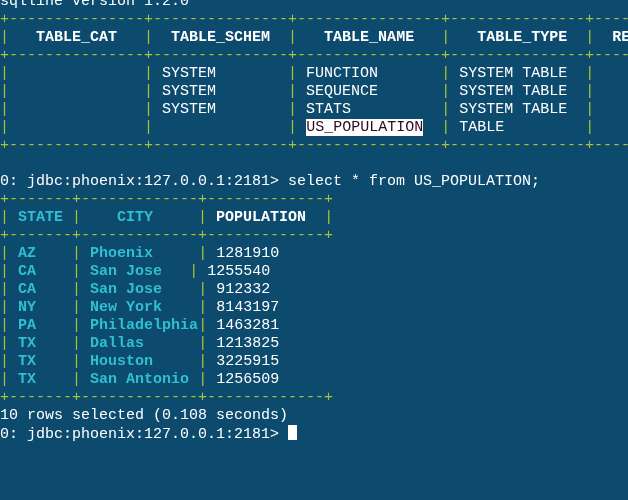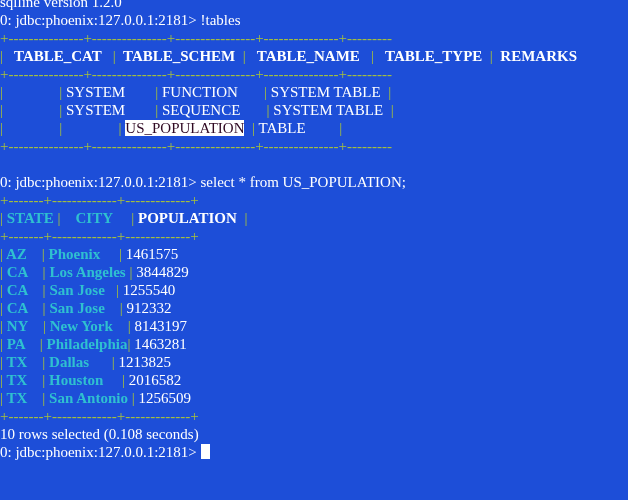--- a/index.html
+++ b/index.html
@@ -4,23 +4,23 @@
 <style>
   html, body {
     margin: 0;
     padding: 0;
     background: #300a24;
   }
   #terminal {
     position: relative;
     width: 628px;
     height: 500px;
-    background: #1d4ed8;
+    background: #0c4a6e;
     overflow: hidden;
-    font-family: Liberation Serif, serif;
+    font-family: Liberation Mono, monospace;
     font-size: 15px;
     line-height: 18px;
     color: #ffffff;
     -webkit-font-smoothing: none;
   }
   .screen {
     position: absolute;
     left: 0;
     top: -7px;
     width: 628px;
@@ -59,64 +59,63 @@
   .status { color: #ffffff; }
 </style>
 </head>
 <body>
 
 <div id="terminal">
   <div class="screen">
 
     <div class="line prompt-line"><span>sqlline version 1.2.0</span></div>
 
-    <div class="line prompt-line"><span>0: jdbc:phoenix:127.0.0.1:2181&gt;</span><span> </span><span>!tables</span></div>
 
     <div class="line rule">+---------------+---------------+----------------+---------------+---------</div>
 
     <div class="line"><span class="bar">|</span><span class="hdr">   TABLE_CAT   </span><span class="bar">|</span><span class="hdr">  TABLE_SCHEM  </span><span class="bar">|</span><span class="hdr">   TABLE_NAME   </span><span class="bar">|</span><span class="hdr">   TABLE_TYPE  </span><span class="bar">|</span><span class="hdr">  REMARKS</span></div>
 
     <div class="line rule">+---------------+---------------+----------------+---------------+---------</div>
 
 
     <div class="line"><span class="bar">|</span><span class="cell">               </span><span class="bar">|</span><span class="cell"> SYSTEM        </span><span class="bar">|</span><span class="cell"> FUNCTION       </span><span class="bar">|</span><span class="cell"> SYSTEM TABLE  </span><span class="bar">|</span></div>
 
     <div class="line"><span class="bar">|</span><span class="cell">               </span><span class="bar">|</span><span class="cell"> SYSTEM        </span><span class="bar">|</span><span class="cell"> SEQUENCE       </span><span class="bar">|</span><span class="cell"> SYSTEM TABLE  </span><span class="bar">|</span></div>
 
+    <div class="line"><span class="bar">|</span><span class="cell">               </span><span class="bar">|</span><span class="cell"> SYSTEM        </span><span class="bar">|</span><span class="cell"> STATS          </span><span class="bar">|</span><span class="cell"> SYSTEM TABLE  </span><span class="bar">|</span></div>
 
     <div class="line"><span class="bar">|</span><span class="cell">               </span><span class="bar">|</span><span class="cell">               </span><span class="bar">|</span><span class="cell"> <span class="sel">US_POPULATION</span>  </span><span class="bar">|</span><span class="cell"> TABLE         </span><span class="bar">|</span></div>
 
     <div class="line rule">+---------------+---------------+----------------+---------------+---------</div>
 
     <div class="line"> </div>
 
     <div class="line prompt-line"><span>0: jdbc:phoenix:127.0.0.1:2181&gt;</span><span> </span><span>select * from US_POPULATION;</span></div>
 
     <div class="line rule">+-------+-------------+-------------+</div>
 
     <div class="line"><span class="bar">|</span><span class="hdr-cyan"> STATE </span><span class="bar">|</span><span class="hdr-cyan">    CITY     </span><span class="bar">|</span><span class="hdr"> POPULATION  </span><span class="bar">|</span></div>
 
     <div class="line rule">+-------+-------------+-------------+</div>
 
-    <div class="line"><span class="bar">|</span><span class="cell-cyan"> <span>AZ</span>    </span><span class="bar">|</span><span class="cell-cyan"> <span>Phoenix</span></span><span class="pad">     </span><span class="bar">|</span><span class="cell"> <span>1461575</span></span></div>
+    <div class="line"><span class="bar">|</span><span class="cell-cyan"> <span>AZ</span>    </span><span class="bar">|</span><span class="cell-cyan"> <span>Phoenix</span></span><span class="pad">     </span><span class="bar">|</span><span class="cell"> <span>1281910</span></span></div>
 
-    <div class="line"><span class="bar">|</span><span class="cell-cyan"> <span>CA</span>    </span><span class="bar">|</span><span class="cell-cyan"> <span>Los Angeles</span></span><span class="pad"> </span><span class="bar">|</span><span class="cell"> <span>3844829</span></span></div>
 
     <div class="line"><span class="bar">|</span><span class="cell-cyan"> <span>CA</span>    </span><span class="bar">|</span><span class="cell-cyan"> <span>San Jose</span></span><span class="pad">   </span><span class="bar">|</span><span class="cell"> <span>1255540</span></span></div>
 
     <div class="line"><span class="bar">|</span><span class="cell-cyan"> <span>CA</span>    </span><span class="bar">|</span><span class="cell-cyan"> <span>San Jose</span></span><span class="pad">    </span><span class="bar">|</span><span class="cell"> <span>912332</span></span></div>
 
 
     <div class="line"><span class="bar">|</span><span class="cell-cyan"> <span>NY</span>    </span><span class="bar">|</span><span class="cell-cyan"> <span>New York</span></span><span class="pad">    </span><span class="bar">|</span><span class="cell"> <span>8143197</span></span></div>
 
     <div class="line"><span class="bar">|</span><span class="cell-cyan"> <span>PA</span>    </span><span class="bar">|</span><span class="cell-cyan"> <span>Philadelphia</span></span><span class="pad"></span><span class="bar">|</span><span class="cell"> <span>1463281</span></span></div>
 
     <div class="line"><span class="bar">|</span><span class="cell-cyan"> <span>TX</span>    </span><span class="bar">|</span><span class="cell-cyan"> <span>Dallas</span></span><span class="pad">      </span><span class="bar">|</span><span class="cell"> <span>1213825</span></span></div>
 
-    <div class="line"><span class="bar">|</span><span class="cell-cyan"> <span>TX</span>    </span><span class="bar">|</span><span class="cell-cyan"> <span>Houston</span></span><span class="pad">     </span><span class="bar">|</span><span class="cell"> <span>2016582</span></span></div>
+    <div class="line"><span class="bar">|</span><span class="cell-cyan"> <span>TX</span>    </span><span class="bar">|</span><span class="cell-cyan"> <span>Houston</span></span><span class="pad">     </span><span class="bar">|</span><span class="cell"> <span>3225915</span></span></div>
 
     <div class="line"><span class="bar">|</span><span class="cell-cyan"> <span>TX</span>    </span><span class="bar">|</span><span class="cell-cyan"> <span>San Antonio</span></span><span class="pad"> </span><span class="bar">|</span><span class="cell"> <span>1256509</span></span></div>
 
     <div class="line rule">+-------+-------------+-------------+</div>
 
     <div class="line status">10 rows selected (0.108 seconds)</div>
 
     <div class="line prompt-line"><span>0: jdbc:phoenix:127.0.0.1:2181&gt;</span><span> </span><span class="cursor"></span></div>
 
   </div>

